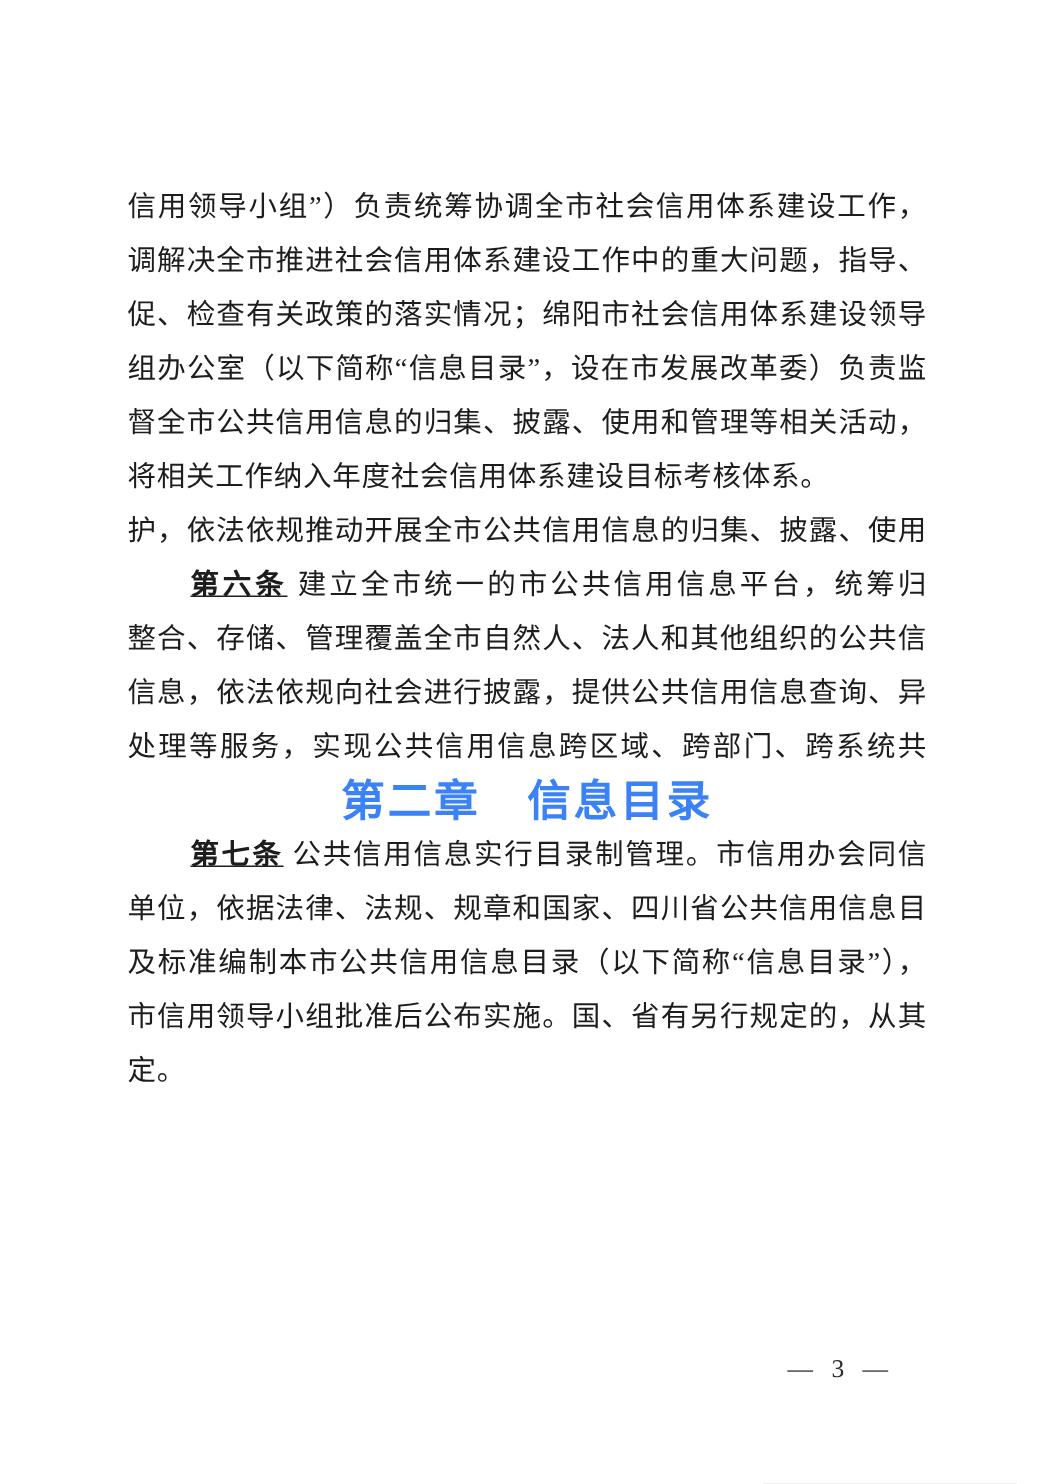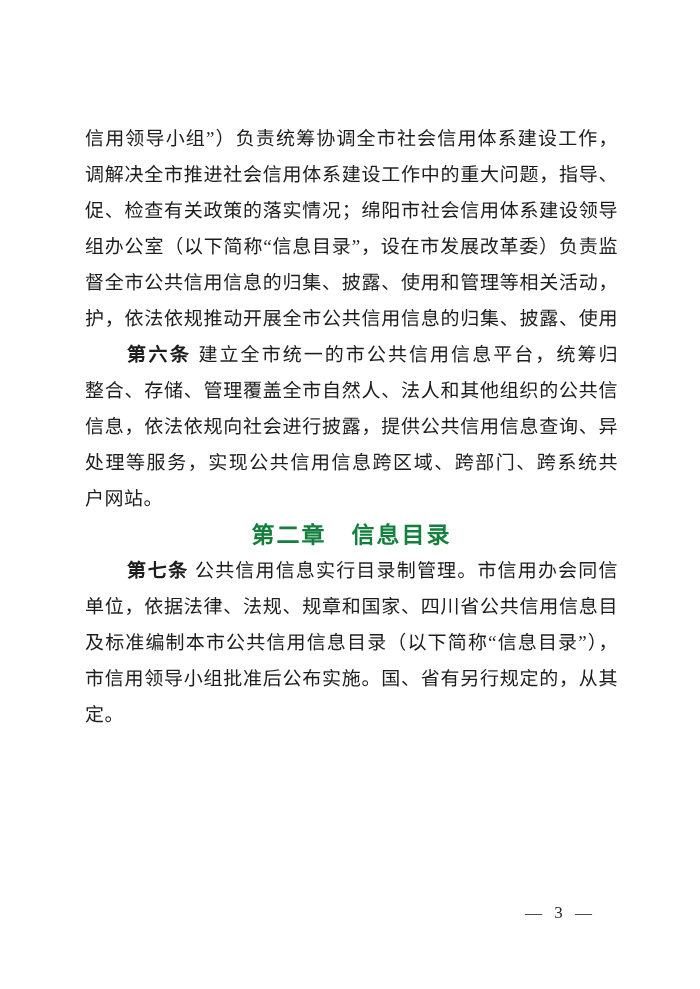--- a/index.html
+++ b/index.html
@@ -39,29 +39,30 @@
   }
   .line.indent {
     padding-left: 42px;
   }
   .line.fill.indent {
     width: 491px; 
   }
   .line b {
     font-weight: bold;
     letter-spacing: 1px;
+    text-decoration: underline;
   }
   .line.heading {
     font-family: "Liberation Sans", "DejaVu Sans", sans-serif;
     font-weight: bold;
-    font-size: 23px;
+    font-size: 29px;
     text-align: center;
     text-align-last: center;
     letter-spacing: 2px;
-    color: #15803d;
+    color: #3b82f6;
     padding-left: 0;
   }
   .page-number {
     position: absolute;
     top: 903px;
     right: 104px;
     font-size: 17px;
     letter-spacing: 4px;
     color: #2c2c2c;
     font-family: "Liberation Serif", "DejaVu Serif", serif;
@@ -71,26 +72,26 @@
 </head>
 <body>
 
 <div class="page" style="background: rgb(255, 255, 255);">
   <div class="doc-body" style="color: rgb(29, 29, 29);">
       <div class="line fill">信用领导小组”）负责统筹协调全市社会信用体系建设工作，协</div>
       <div class="line fill">调解决全市推进社会信用体系建设工作中的重大问题，指导、督</div>
       <div class="line fill">促、检查有关政策的落实情况；绵阳市社会信用体系建设领导小</div>
       <div class="line fill">组办公室（以下简称“信息目录”，设在市发展改革委）负责监</div>
       <div class="line fill">督全市公共信用信息的归集、披露、使用和管理等相关活动，并</div>
+      <div class="line">将相关工作纳入年度社会信用体系建设目标考核体系。</div>
       <div class="line fill">护，依法依规推动开展全市公共信用信息的归集、披露、使用等</div>
       <div class="line indent fill"><b>第六条</b> 建立全市统一的市公共信用信息平台，统筹归集、</div>
       <div class="line fill">整合、存储、管理覆盖全市自然人、法人和其他组织的公共信用</div>
       <div class="line fill">信息，依法依规向社会进行披露，提供公共信用信息查询、异议</div>
       <div class="line fill">处理等服务，实现公共信用信息跨区域、跨部门、跨系统共享。</div>
-      <div class="line">户网站。</div>
       <div class="line heading">第二章　信息目录</div>
       <div class="line indent fill"><b>第七条</b> 公共信用信息实行目录制管理。市信用办会同信源</div>
       <div class="line fill">单位，依据法律、法规、规章和国家、四川省公共信用信息目录</div>
       <div class="line fill">及标准编制本市公共信用信息目录（以下简称“信息目录”），报</div>
       <div class="line fill">市信用领导小组批准后公布实施。国、省有另行规定的，从其规</div>
       <div class="line">定。</div>
     </div>
   <div class="page-number">— 3 —</div>
 </div>
 

